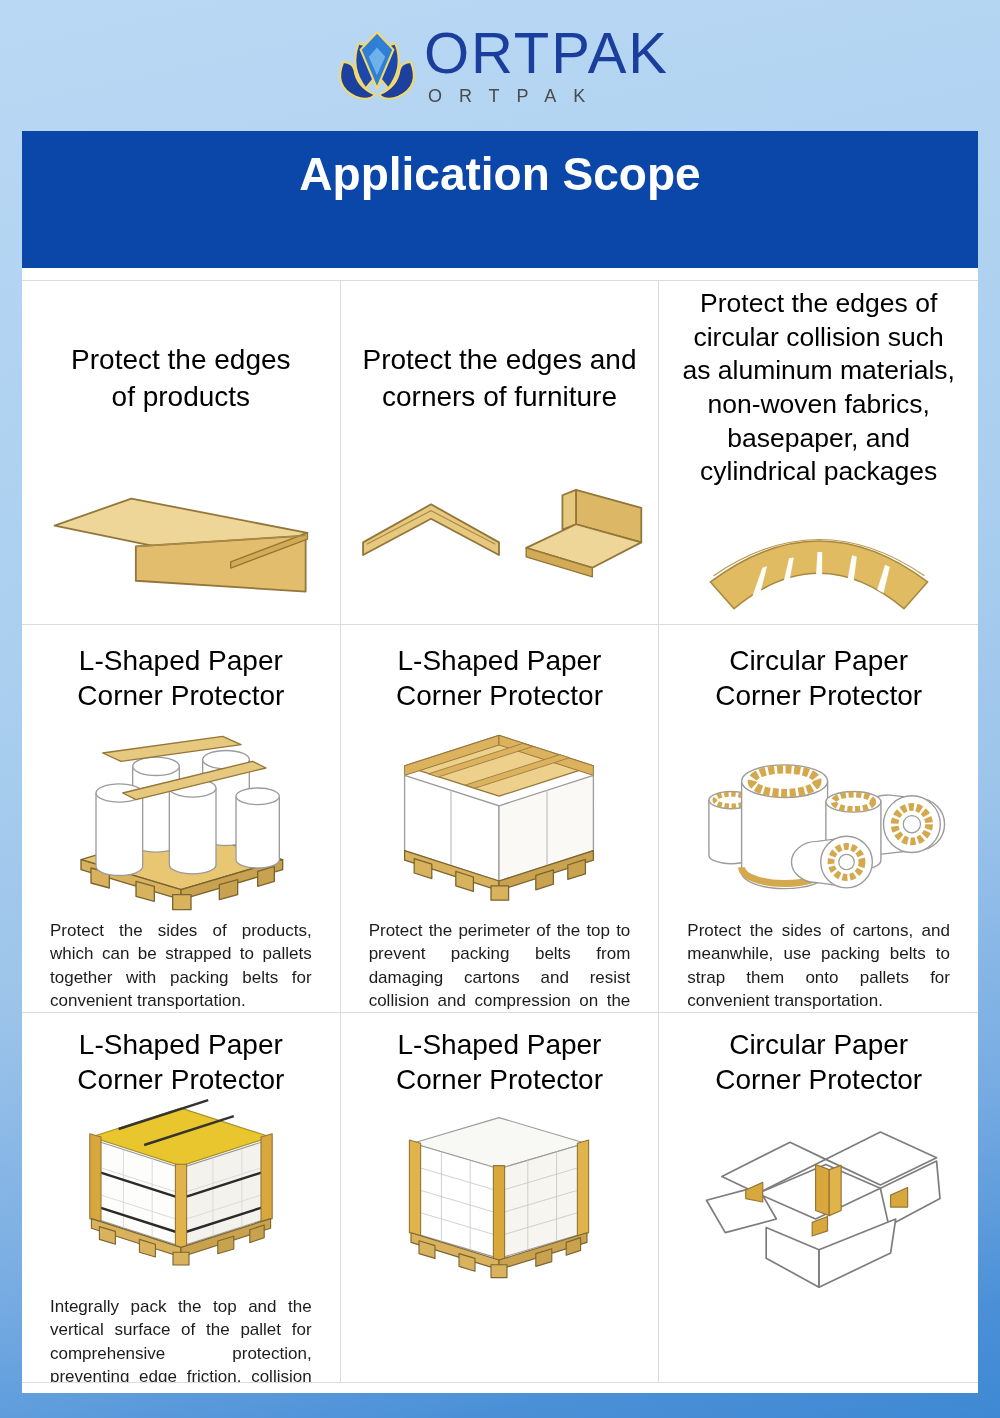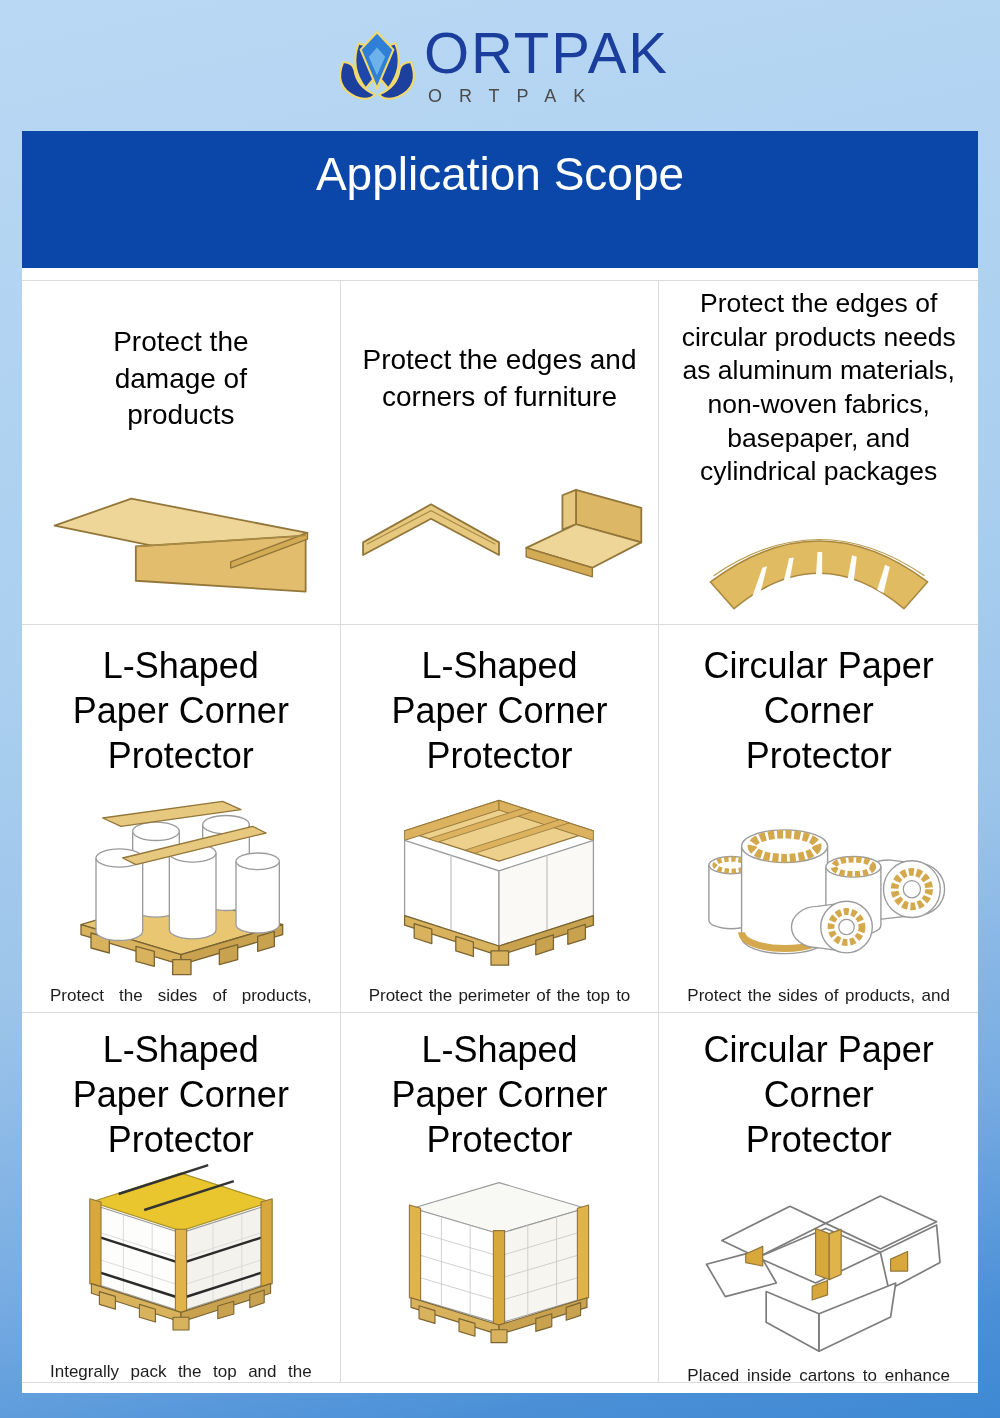--- a/index.html
+++ b/index.html
@@ -12,40 +12,40 @@
   .logo-band { height:131px; display:flex; align-items:center; justify-content:center; }
   .logo-wrap { display:flex; align-items:center; gap:1px; }
   .logo-text { display:flex; flex-direction:column; align-items:flex-start; }
   .brand-main { font-size:58px; color:#1b3e9c; letter-spacing:2px; line-height:1; }
   .brand-sub { font-size:18px; color:#4a4a4a; letter-spacing:17px; margin-top:4px; margin-left:4px; }
 
   .header-band {
     margin:0 22px; height:137px; background:#0b47a8; color:#ffffff;
     display:flex; flex-direction:column; align-items:center;
   }
-  .header-title { font-size:46px; font-weight:normal; margin-top:18px; line-height:1.1; }
+  .header-title { font-size:46px; font-weight:bold; margin-top:18px; line-height:1.1; }
   .header-subtitle { font-size:27px; margin-top:12px; }
 
   .content { margin:0 22px; background:#ffffff; padding:12px 0 10px; }
   .grid {
     display:grid; grid-template-columns:1fr 1fr 1fr; grid-template-rows:344px 388px 369px;
     border-top:1px solid #dcdcdc; border-bottom:1px solid #dcdcdc;
   }
   .cell { border-right:1px solid #dcdcdc; display:flex; flex-direction:column; align-items:center; overflow:hidden; }
   .cell:nth-child(3n) { border-right:none; }
   .cell:nth-child(-n+6) { border-bottom:1px solid #dcdcdc; }
 
   .r1-caption {
     min-height:186px; display:flex; align-items:center; justify-content:center;
     text-align:center; font-size:28px; color:#000; line-height:1.32; padding:10px 12px 0;
   }
   .r1-caption.small { font-size:26.5px; line-height:1.27; padding-top:6px; }
   .art { flex:1; display:flex; align-items:center; justify-content:center; width:100%; }
 
-  .cell-title { text-align:center; font-size:36px; color:#000; line-height:1.25; margin-top:18px; }
+  .cell-title { text-align:center; font-size:28px; color:#000; line-height:1.25; margin-top:18px; }
   .r3 .cell-title { margin-top:14px; }
   .art-mid { height:208px; display:flex; align-items:center; justify-content:center; width:100%; }
   .r3 .art-mid { height:198px; }
   .desc {
     font-size:17px; line-height:1.38; color:#1c1c1c; text-align:justify;
     padding:6px 28px 0; width:100%;
   }
   svg { display:block; }
 </style>
 </head>
@@ -69,21 +69,21 @@
 </div>
 
 <div class="header-band">
   <div class="header-title">Application Scope</div>
 </div>
 
 <div class="content">
   <div class="grid">
 
     <div class="cell">
-      <div class="r1-caption" style="max-width:262px;">Protect the damage of products</div>
+      <div class="r1-caption" style="max-width:262px;">Protect the edges of products</div>
       <div class="art">
         <svg width="272" height="140" viewBox="0 0 300 155">
           <polygon points="10,55 95,25 290,63 205,95" fill="#eed598" stroke="#93763a" stroke-width="2" stroke-linejoin="round"></polygon>
           <polygon points="100,78 288,66 288,128 100,116" fill="#e2bd6d" stroke="#93763a" stroke-width="2" stroke-linejoin="round"></polygon>
           <polygon points="205,95 290,63 290,70 205,102" fill="#d3ab55" stroke="#93763a" stroke-width="1.5" stroke-linejoin="round"></polygon>
           <line x1="100" y1="78" x2="288" y2="66" stroke="#a98c45" stroke-width="1.5"></line>
         </svg>
       </div>
     </div>
 
@@ -97,21 +97,21 @@
             <polygon points="245,8 317,28 317,66 245,46" fill="#dcb765" stroke="#93763a" stroke-width="2" stroke-linejoin="round"></polygon>
             <polygon points="245,8 245,46 230,52 230,14" fill="#e7c87f" stroke="#93763a" stroke-width="2" stroke-linejoin="round"></polygon>
             <polygon points="190,72 245,46 317,66 263,94" fill="#eed598" stroke="#93763a" stroke-width="2" stroke-linejoin="round"></polygon>
             <polygon points="190,72 263,94 263,104 190,82" fill="#d3ab55" stroke="#93763a" stroke-width="1.5" stroke-linejoin="round"></polygon>
           </g>
         </svg>
       </div>
     </div>
 
     <div class="cell">
-      <div class="r1-caption small" style="max-width:306px;">Protect the edges of circular products needs as aluminum materials, non-woven fabrics, basepaper, and cylindrical packages</div>
+      <div class="r1-caption small" style="max-width:306px;">Protect the edges of circular collision such as aluminum materials, non-woven fabrics, basepaper, and cylindrical packages</div>
       <div class="art">
         <svg width="240" height="118" viewBox="0 0 300 150">
           <path d="M12,108 Q150,4 288,108 L258,142 Q150,52 42,142 Z" fill="#e0bb62" stroke="#a9883f" stroke-width="2" stroke-linejoin="round"></path>
           <path d="M16,100 Q150,8 284,100" fill="none" stroke="#b99a4d" stroke-width="1.5"></path>
           <polygon points="64,130 78,90 84,88 74,128" fill="#fdfdfa"></polygon>
           <polygon points="104,112 112,78 118,77 112,110" fill="#fdfdfa"></polygon>
           <polygon points="146,102 148,70 154,70 154,102" fill="#fdfdfa"></polygon>
           <polygon points="186,106 192,74 198,76 194,108" fill="#fdfdfa"></polygon>
           <polygon points="224,118 234,86 240,89 232,122" fill="#fdfdfa"></polygon>
         </svg>
@@ -203,21 +203,21 @@
           </g>
           <ellipse cx="190" cy="102" rx="23" ry="8.5" fill="none" stroke="#d4a94e" stroke-width="7" stroke-dasharray="6,3"></ellipse>
           <g fill="#ffffff" stroke="#9b9b9b" stroke-width="1.6">
             <path d="M148,196 a30,24 0 0 1 0,-48 l30,-4 v56 Z"></path>
             <circle cx="182" cy="172" r="30"></circle>
           </g>
           <circle cx="182" cy="172" r="18" fill="none" stroke="#d4a94e" stroke-width="8" stroke-dasharray="6,3"></circle>
           <circle cx="182" cy="172" r="9" fill="#ffffff" stroke="#9b9b9b" stroke-width="1.4"></circle>
         </svg>
       </div>
-      <div class="desc">Protect the sides of products, and meanwhile, use packing belts to strap them onto pallets for convenient transportation.</div>
+      <div class="desc">Protect the sides of cartons, and meanwhile, use packing belts to strap them onto pallets for convenient transportation.</div>
     </div>
 
     <div class="cell r3">
       <div class="cell-title" style="max-width:250px;">L-Shaped Paper Corner Protector</div>
       <div class="art-mid">
         <svg width="250" height="192" viewBox="0 0 300 240">
           <polygon points="150,14 262,50 150,86 38,50" fill="#e9c52e" stroke="#a8922a" stroke-width="1.6" stroke-linejoin="round"></polygon>
           <line x1="72" y1="40" x2="184" y2="4" stroke="#333333" stroke-width="3"></line>
           <line x1="104" y1="60" x2="216" y2="24" stroke="#333333" stroke-width="3"></line>
           <polygon points="42,54 148,88 148,186 42,152" fill="#fdfdfb" stroke="#9b9b9b" stroke-width="1.4"></polygon>
@@ -306,17 +306,16 @@
           <polygon points="64,108 84,99 84,122 64,118" fill="#d8a83c" stroke="#93763a" stroke-width="1.4" stroke-linejoin="round"></polygon>
           <polygon points="234,114 254,105 254,128 234,128" fill="#d8a83c" stroke="#93763a" stroke-width="1.4" stroke-linejoin="round"></polygon>
           <polygon points="142,146 160,139 160,156 142,162" fill="#d8a83c" stroke="#93763a" stroke-width="1.4" stroke-linejoin="round"></polygon>
           <g fill="#ffffff" stroke="#7d7d7d" stroke-width="2" stroke-linejoin="round">
             <polygon points="88,152 150,178 150,222 88,188"></polygon>
             <polygon points="150,178 240,142 234,182 150,222"></polygon>
           </g>
           <line x1="150" y1="178" x2="150" y2="222" stroke="#7d7d7d" stroke-width="1.4"></line>
         </svg>
       </div>
-      <div class="desc">Placed inside cartons to enhance their compressive strength and increase the number of stackable layers.</div>
     </div>
 
   </div>
 </div>
 
 </body></html>

